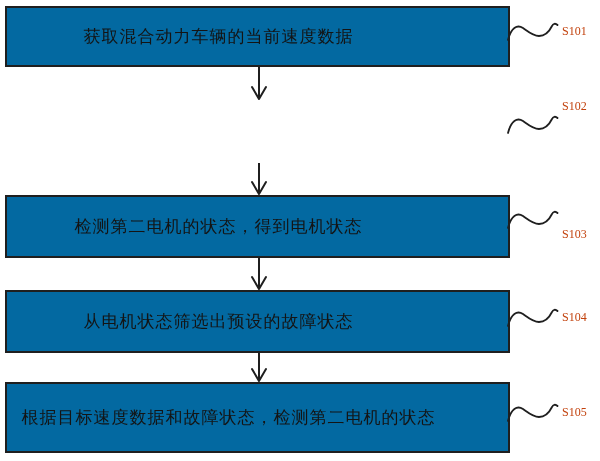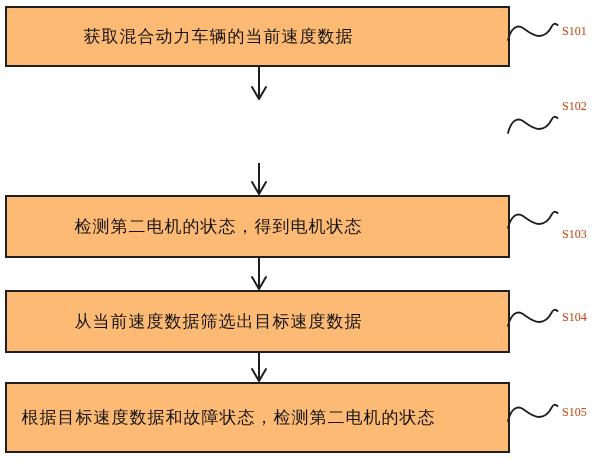--- a/index.html
+++ b/index.html
@@ -14,21 +14,21 @@
     background: #ffffff;
     overflow: hidden;
     font-family: "Liberation Serif", "DejaVu Serif", serif;
   }
   .step-box {
     position: absolute;
     left: 5px;
     width: 505px;
     box-sizing: border-box;
     border: 2px solid #1f1f1f;
-    background: #fdba74;
+    background: #0369a1;
     display: flex;
     align-items: center;
     justify-content: center;
     text-align: center;
   }
   .step-box .box-text {
     font-size: 17px;
     letter-spacing: 1px;
     color: #141414;
     line-height: 26px;
@@ -107,21 +107,21 @@
   <div class="step-label" style="top:223px;">S103</div>
 
   <div class="arrow" style="top:258px; height:33px;">
     <svg width="20" height="33" viewBox="0 0 20 33" fill="none">
       <path d="M 10 0 L 10 30" stroke="#1f1f1f" stroke-width="2"></path>
       <path d="M 3 19 L 10 31 L 17 19" stroke="#1f1f1f" stroke-width="2" stroke-linecap="round" stroke-linejoin="round" fill="none"></path>
     </svg>
   </div>
 
   <div class="step-box pad-a" style="top:290px; height:63px;">
-    <div class="box-text">从当前速度数据筛选出目标速度数据</div>
+    <div class="box-text">从电机状态筛选出预设的故障状态</div>
   </div>
   <div class="squiggle" style="top:306px;">
     <svg width="54" height="26" viewBox="0 0 54 26" fill="none">
       <path d="M 1 20 C 4 8, 10 4, 16 8 C 21 11.5, 26 16, 32 16 C 38 16, 42 12, 45 6 C 46 3.5, 48.5 3, 50.5 5" stroke="#1f1f1f" stroke-width="1.8" stroke-linecap="round"></path>
     </svg>
   </div>
   <div class="step-label" style="top:306px;">S104</div>
 
   <div class="arrow" style="top:353px; height:30px;">
     <svg width="20" height="30" viewBox="0 0 20 30" fill="none">

